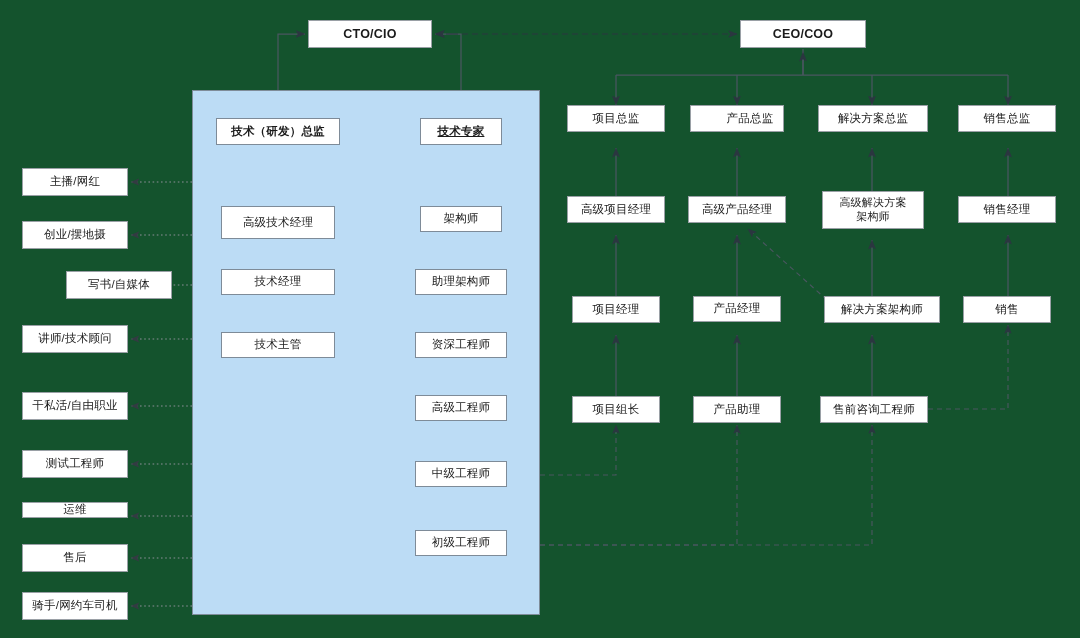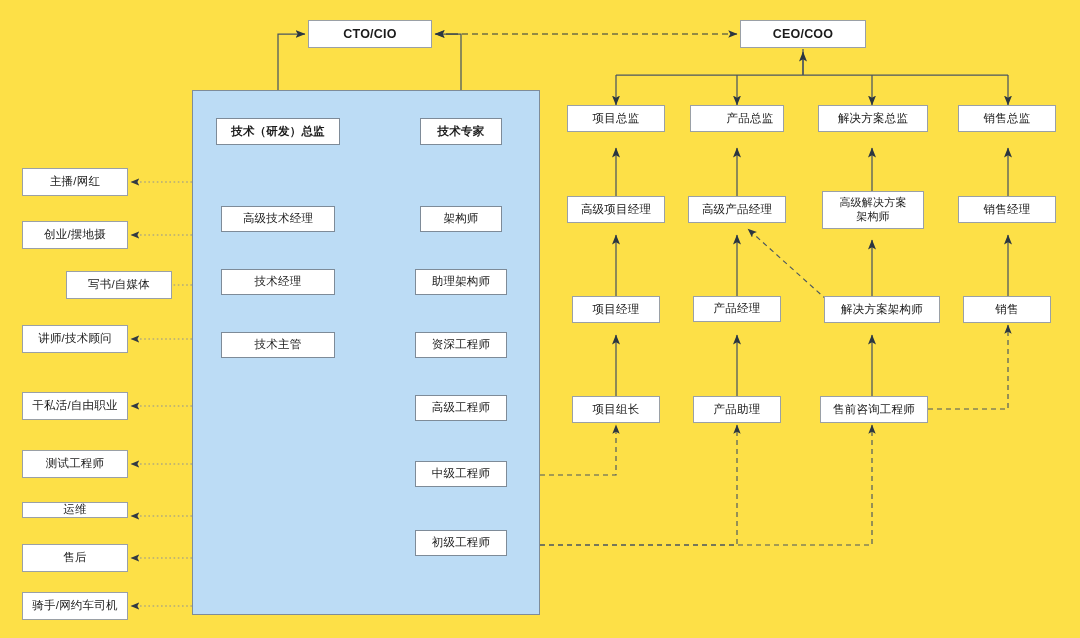--- a/index.html
+++ b/index.html
@@ -8,21 +8,21 @@
     padding: 0;
     background: #ffffff;
   }
   body {
     font-family: "Liberation Sans", "DejaVu Sans", sans-serif;
   }
   #canvas {
     position: relative;
     width: 1080px;
     height: 638px;
-    background: #fde047;
+    background: #14532d;
     overflow: hidden;
   }
   svg.wires {
     position: absolute;
     left: 0;
     top: 0;
     width: 1080px;
     height: 638px;
     pointer-events: none;
   }
@@ -187,27 +187,27 @@
       <path d="M504,545 L872,545 L872,425" marker-end="url(#arrD)"></path>
     </g>
   </svg>
 
   <div class="node top" style="left:308px; top:20px; width:124px; height:28px;">CTO/CIO</div>
 
   <div class="node top" style="left:740px; top:20px; width:126px; height:28px;">CEO/COO</div>
 
   <div class="node in-panel bold" style="left:216px; top:118px; width:124px; height:27px;">技术（研发）总监</div>
 
-  <div class="node in-panel" style="left:221px; top:206px; width:114px; height:26px;">高级技术经理</div>
+  <div class="node in-panel" style="left:221px; top:206px; width:114px; height:33px;">高级技术经理</div>
 
   <div class="node in-panel" style="left:221px; top:269px; width:114px; height:26px;">技术经理</div>
 
   <div class="node in-panel" style="left:221px; top:332px; width:114px; height:26px;">技术主管</div>
 
-  <div class="node in-panel bold" style="left:420px; top:118px; width:82px; height:27px;">技术专家</div>
+  <div class="node in-panel bold" style="left:420px; top:118px; width:82px; height:27px;text-decoration:underline;">技术专家</div>
 
   <div class="node in-panel" style="left:420px; top:206px; width:82px; height:26px;">架构师</div>
 
   <div class="node in-panel" style="left:415px; top:269px; width:92px; height:26px;">助理架构师</div>
 
   <div class="node in-panel" style="left:415px; top:332px; width:92px; height:26px;">资深工程师</div>
 
   <div class="node in-panel" style="left:415px; top:395px; width:92px; height:26px;">高级工程师</div>
 
   <div class="node in-panel" style="left:415px; top:461px; width:92px; height:26px;">中级工程师</div>

